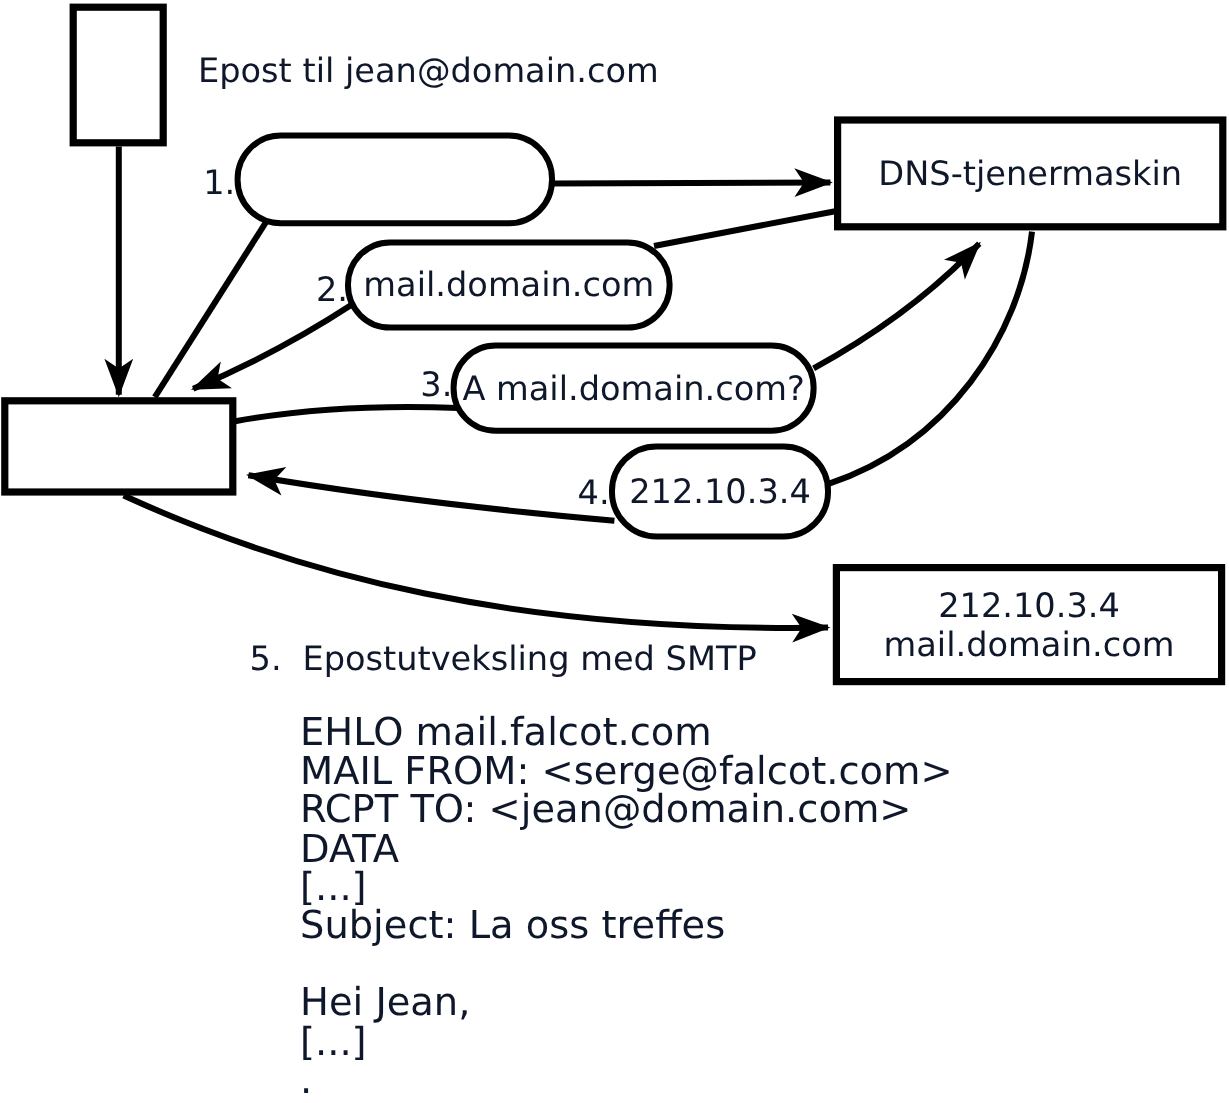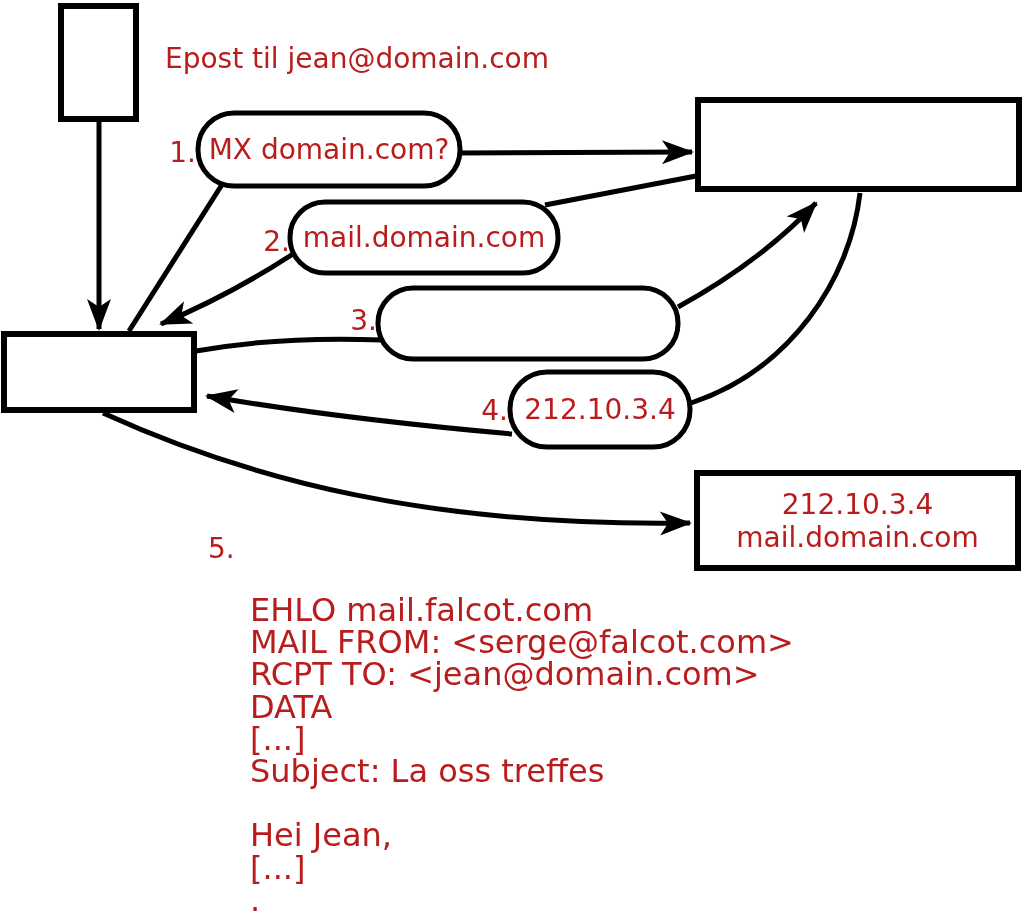--- a/index.html
+++ b/index.html
@@ -1,21 +1,21 @@
 <!DOCTYPE html>
 <html><head>
 <meta charset="utf-8">
 <style>
   html, body { margin: 0; padding: 0; background: #ffffff; }
   .canvas {
     position: relative;
     width: 1024px;
     height: 919px;
     background: #ffffff;
-    color: #b91c1c;
+    color: #0f172a;
     font-family: "DejaVu Sans", "Liberation Sans", sans-serif;
     overflow: hidden;
     border-radius: 21px;
   }
   .layer-svg { position: absolute; left: 0; top: 0; }
   .txt { position: absolute; }
   .center-label {
     position: absolute;
     display: flex;
     align-items: center;
@@ -102,39 +102,41 @@
       <rect x="198" y="113" width="262" height="73" rx="36" ry="36"></rect>
       <rect x="290" y="202" width="268" height="71" rx="35" ry="35"></rect>
       <rect x="378" y="288" width="300" height="71" rx="35" ry="35"></rect>
       <rect x="510" y="372" width="180" height="75" rx="37" ry="37"></rect>
     </g>
   </svg>
 
   <div class="txt diagram-title">Epost til jean@domain.com</div>
 
 
+  <div class="center-label dns-label">DNS-tjenermaskin</div>
 
   <div class="center-label mailsrv-label">
     <span class="line">212.10.3.4</span>
     <span class="line">mail.domain.com</span>
   </div>
 
   <div class="step-num" style="left:154px; top:136px;">1.</div>
-  <div class="center-label b1">MX domain.com?</div>
 
   <div class="step-num" style="left:248px; top:225px;">2.</div>
   <div class="center-label b2">mail.domain.com</div>
 
   <div class="step-num" style="left:335px; top:304px;">3.</div>
+  <div class="center-label b3">A mail.domain.com?</div>
 
   <div class="step-num" style="left:466px; top:394px;">4.</div>
   <div class="center-label b4">212.10.3.4</div>
 
   <div class="step5-row">
     <span class="num">5.</span>
+    <span>Epostutveksling med SMTP</span>
   </div>
 
   <div class="smtp-block">EHLO mail.falcot.com
 MAIL FROM: &lt;serge@falcot.com&gt;
 RCPT TO: &lt;jean@domain.com&gt;
 DATA
 [...]
 Subject: La oss treffes
 
 Hei Jean,

